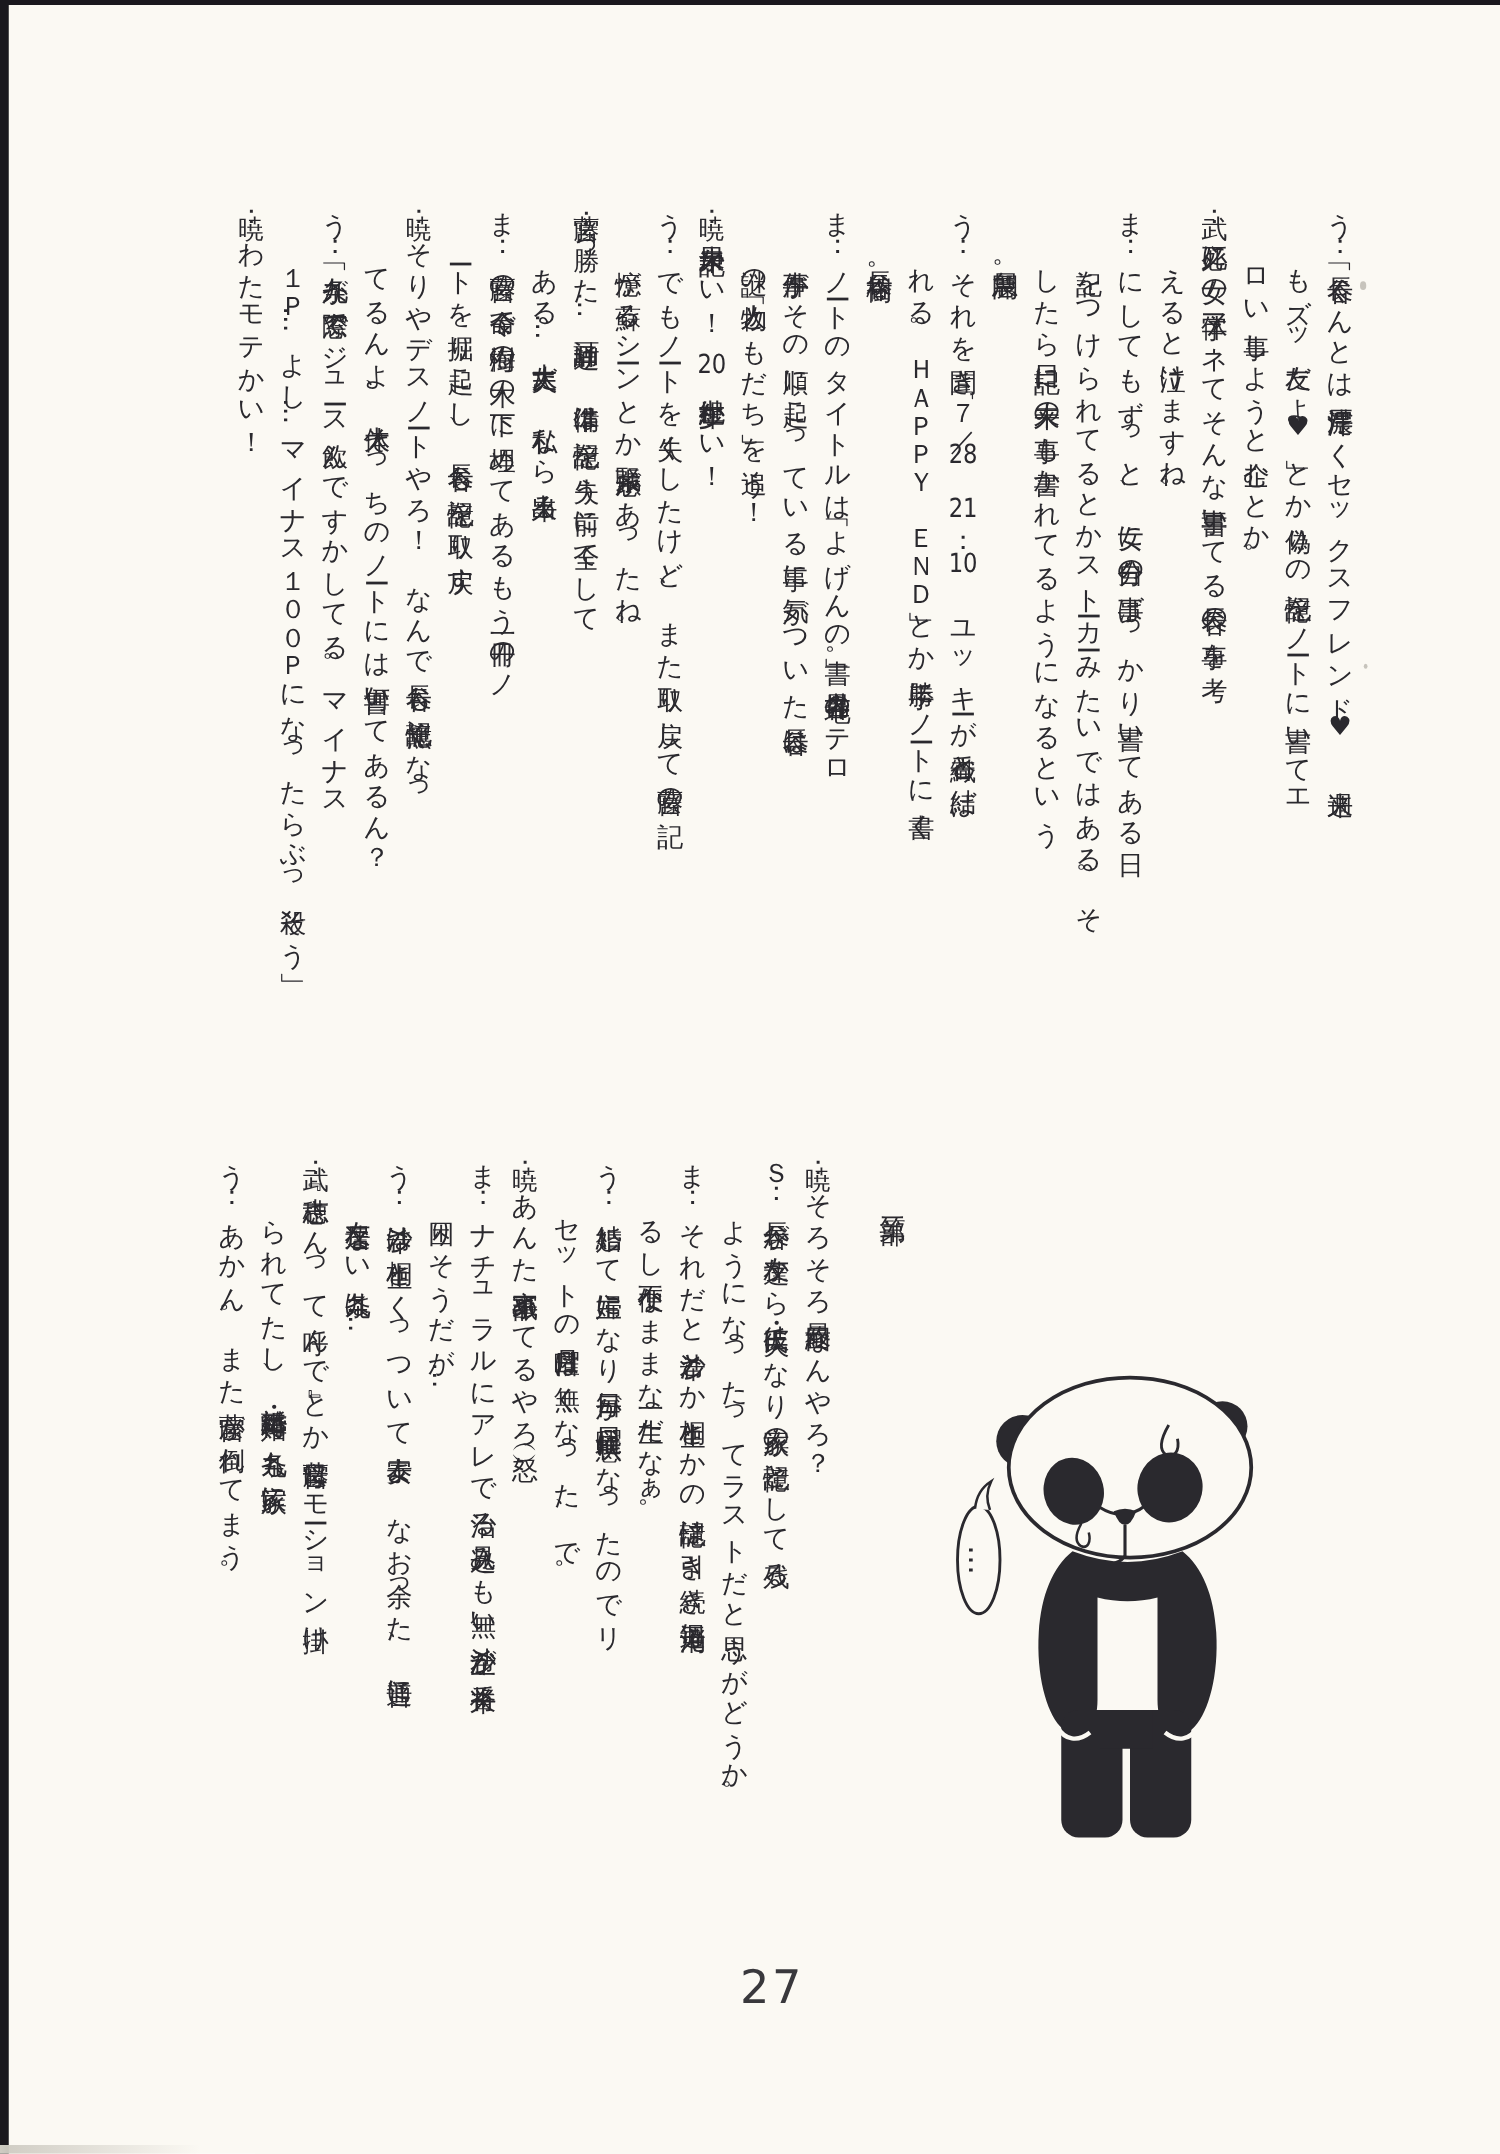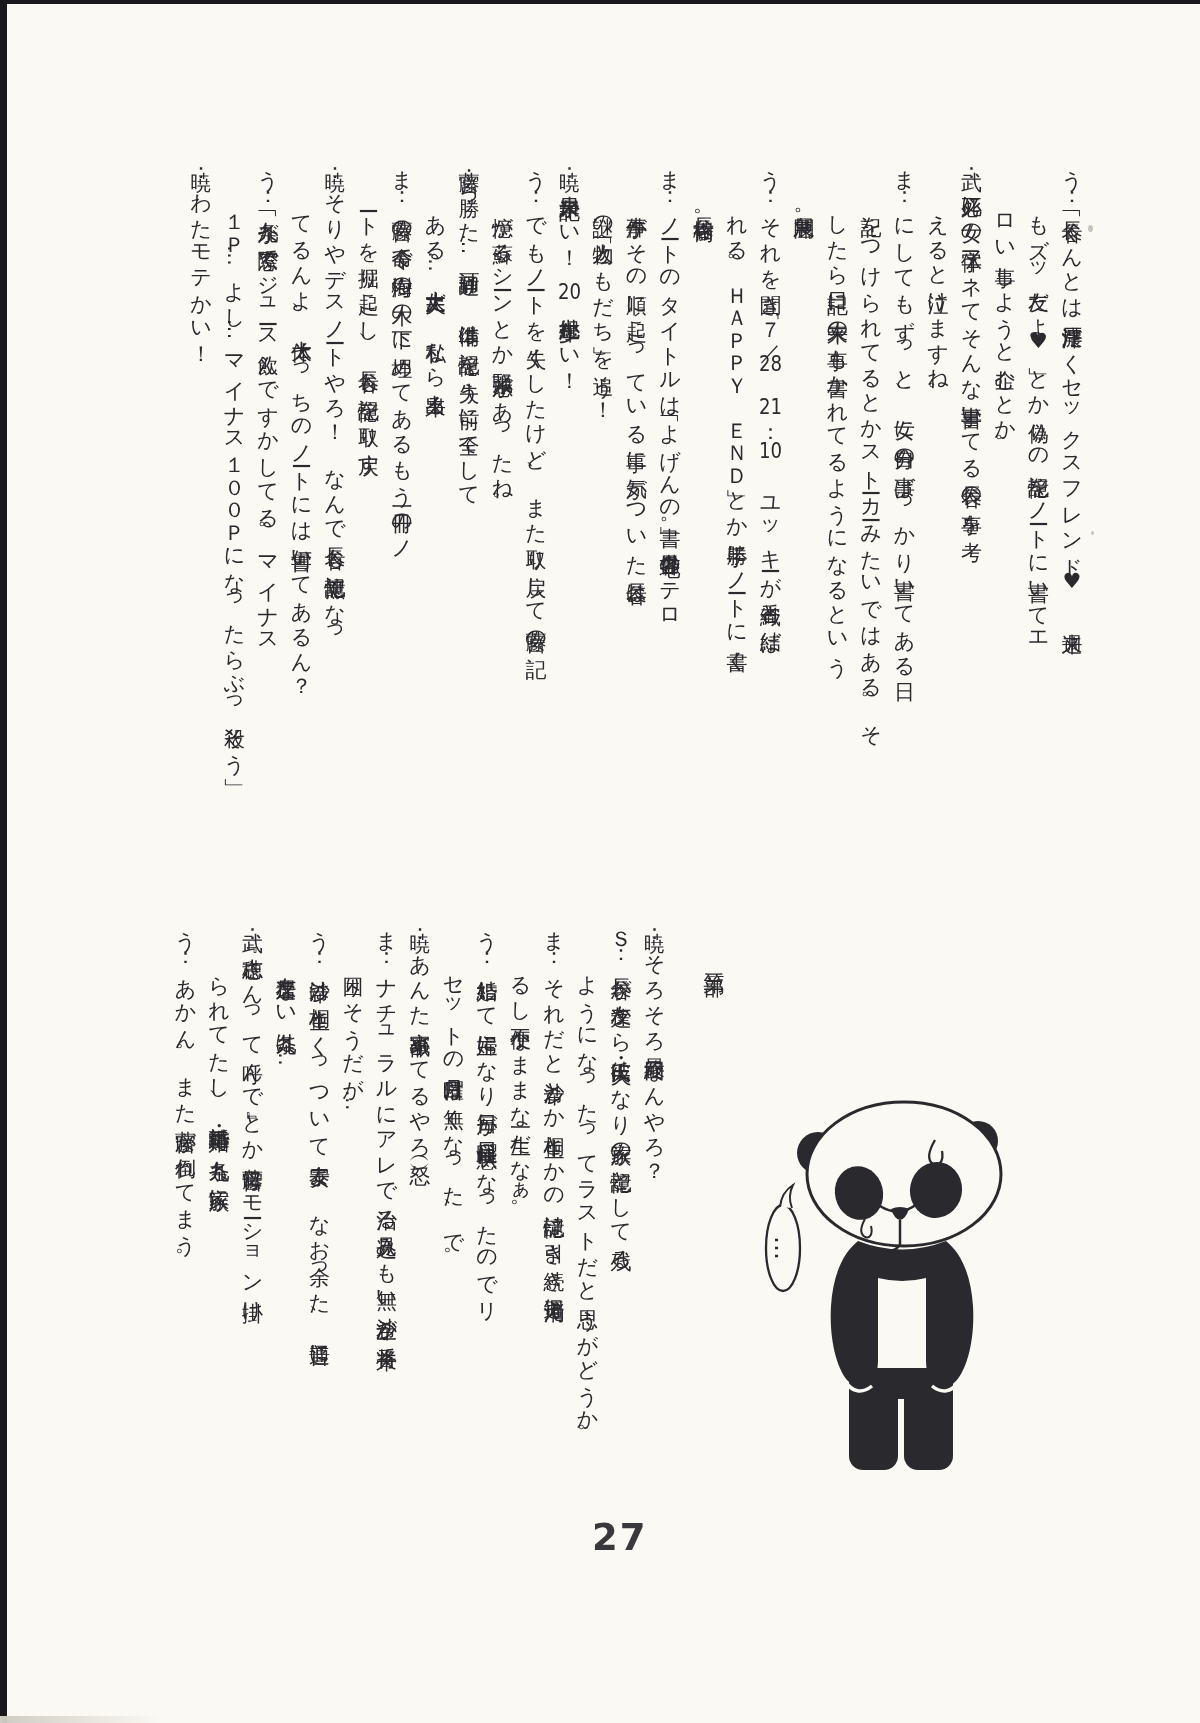--- a/index.html
+++ b/index.html
@@ -27,22 +27,22 @@
     color:#2a292e;
   }
   .vcol{white-space:nowrap;}
   .tcy{text-combine-upright:all;letter-spacing:0;}
   #top-block{top:155px;right:112px;height:668px;}
   #part3-block{top:916px;right:470px;height:645px;}
   .part-header{margin-left:26px;padding-top:40px;}
 
   .panda{position:absolute;left:752px;top:1012px;width:340px;height:480px;}
   .pagenum{
-    position:absolute;left:592px;top:1516px;
-    font-size:37px;font-weight:bold;color:#39383c;letter-spacing:2px;
+    position:absolute;left:592px;top:1568px;
+    font-size:37px;font-weight:normal;color:#39383c;letter-spacing:2px;
   }
 </style>
 </head>
 <body>
 
 <div class="page">
 
   <div class="edge-left"></div>
   <div class="edge-top"></div>
   <div class="edge-bottom"></div>

